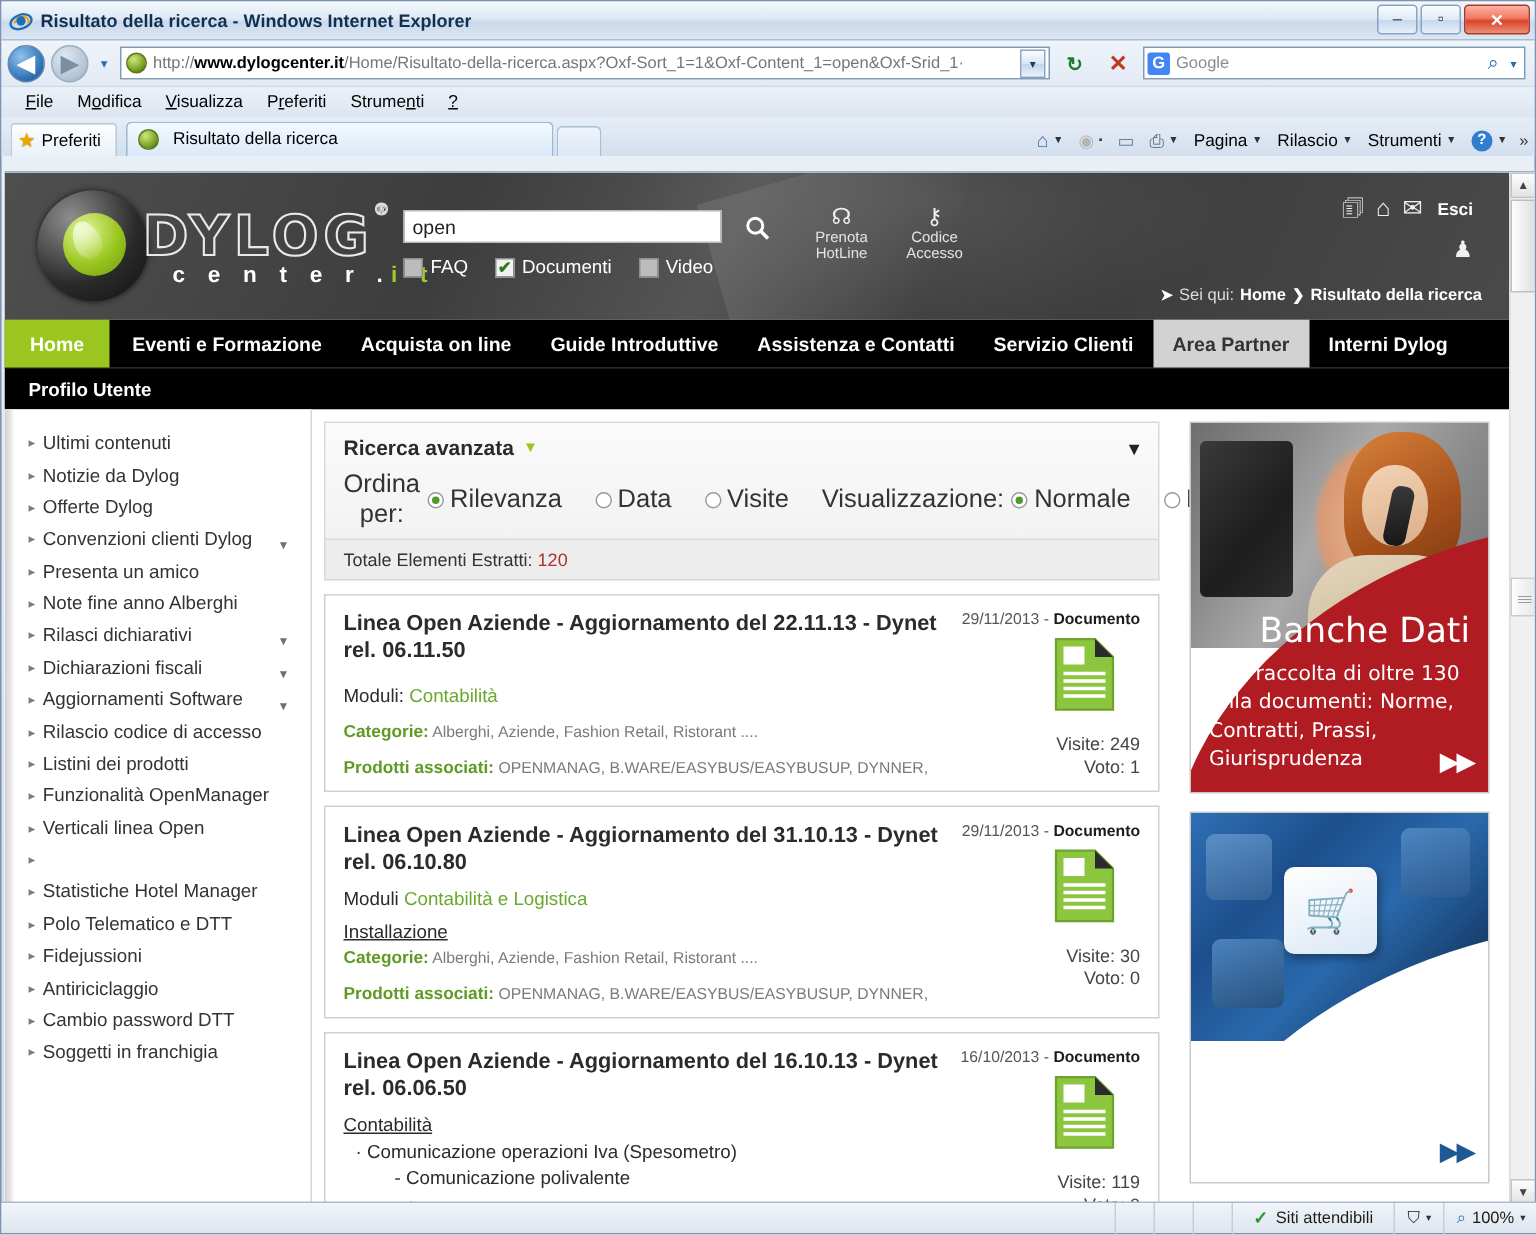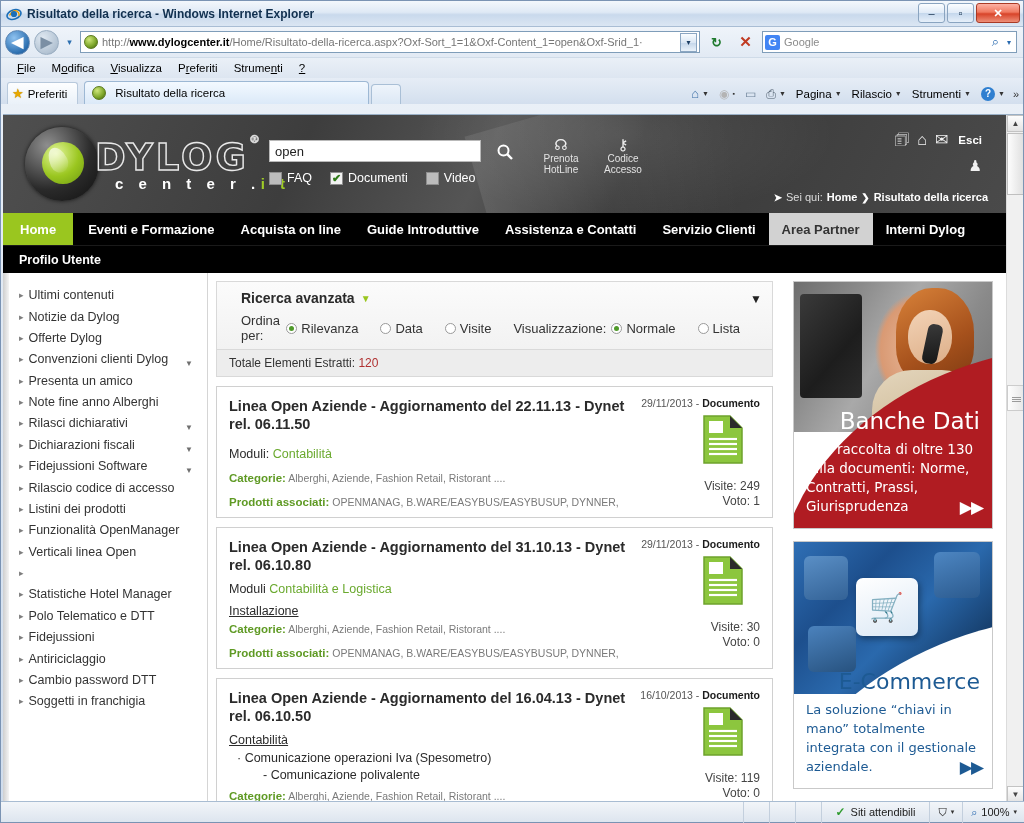--- a/index.html
+++ b/index.html
@@ -271,26 +271,26 @@
   .sb-item .bullet{color:#7d7d7d;font-size:9px;line-height:15px;flex:none;}
   .sb-item .lbl{flex:1;}
   .sb-item .caret{color:#6f6f6f;font-size:8px;position:absolute;right:14px;top:7px;}
 
   
   #center{
     position:absolute; left:213px; top:8px; width:557px;
   }
   #adv-panel{
     border:1px solid #d9d9d9; background:linear-gradient(180deg,#fbfbfb,#f2f2f2);
-    padding:8px 10px 6px 24px; position:relative;
+    padding:8px 10px 6px 12px; position:relative;
   }
   #adv-title{font-size:14px;font-weight:bold;color:#2a2a2a;display:flex;align-items:center;gap:6px;}
   #adv-title .tri{color:#9ac61f;font-size:10px;}
   #adv-toggle{position:absolute;right:10px;top:10px;font-size:12px;color:#222;}
-  #adv-opts{display:flex;align-items:center;gap:0px;margin-top:7px;font-size:13px;color:#333;}
+  #adv-opts{display:flex;align-items:center;gap:0px;margin-top:7px;font-size:17px;color:#333;text-align:center;}
   .optlabel{margin-right:5px;}
   .radio{
     width:11px;height:11px;border-radius:50%;border:1px solid #9a9a9a;background:#fff;flex:none;
     display:inline-flex;align-items:center;justify-content:center;margin-right:4px;
   }
   .radio.on:after{content:"";width:5px;height:5px;border-radius:50%;background:#4f9a2a;display:block;}
   .ropt{display:flex;align-items:center;margin-right:22px;}
   #totalbar{
     border:1px solid #d9d9d9; border-top:none; background:#ededed;
     padding:6px 12px; font-size:12px; color:#333;
@@ -633,21 +633,21 @@
               <span class="lbl">Rilasci dichiarativi</span>
               <span class="caret">▼</span>
             </div>
           <div class="sb-item">
               <span class="bullet">▸</span>
               <span class="lbl">Dichiarazioni fiscali</span>
               <span class="caret">▼</span>
             </div>
           <div class="sb-item">
               <span class="bullet">▸</span>
-              <span class="lbl">Fidejussioni Software</span>
+              <span class="lbl">Aggiornamenti Software</span>
               <span class="caret">▼</span>
             </div>
           <div class="sb-item">
               <span class="bullet">▸</span>
               <span class="lbl">Rilascio codice di accesso</span>
             </div>
           <div class="sb-item">
               <span class="bullet">▸</span>
               <span class="lbl">Listini dei prodotti</span>
             </div>
@@ -768,21 +768,21 @@
               <div><span>Visite:</span> <span>30</span></div>
               <div><span>Voto:</span> <span>0</span></div>
             </div>
             <div class="r-moduli" style="margin-top:8px"><span>Moduli</span> <span class="m">Contabilità e Logistica</span></div>
             <div class="r-sub">Installazione</div>
             <div class="r-cats" style="margin-top:4px"><span class="k">Categorie:</span> <span>Alberghi, Aziende, Fashion Retail, Ristorant ....</span></div>
             <div class="r-cats"><span class="k">Prodotti associati:</span> <span>OPENMANAG, B.WARE/EASYBUS/EASYBUSUP, DYNNER,</span></div>
           </div>
 
           <div class="result">
-            <div class="r-title">Linea Open Aziende - Aggiornamento del 16.04.13 - Dynet rel. 06.10.50</div>
+            <div class="r-title">Linea Open Aziende - Aggiornamento del 16.10.13 - Dynet rel. 06.06.50</div>
             <div class="r-meta"><span>16/10/2013</span> - <b>Documento</b></div>
             <svg class="docicon" viewBox="0 0 42 50">
               <path d="M2 1 H28 L40 13 V48 H2 Z" fill="#8cc63e" stroke="#6ea22c" stroke-width="1.5"></path>
               <path d="M28 1 L40 13 H28 Z" fill="#2b2b2b"></path>
               <rect x="7" y="6" width="14" height="12" fill="#ffffff"></rect>
               <g stroke="#ffffff" stroke-width="2.2">
                 <line x1="7" y1="24" x2="35" y2="24"></line>
                   <line x1="7" y1="29" x2="35" y2="29"></line>
                 <line x1="7" y1="34" x2="35" y2="34"></line>
                   <line x1="7" y1="39" x2="35" y2="39"></line>
@@ -823,24 +823,20 @@
           <div class="banner" id="bn2">
             <div class="bn-photo">
               <div class="k2"></div>
               <div class="k3"></div>
               <div class="k4"></div>
               <div class="key">
                   <span class="cart">🛒</span>
                 </div>
             </div>
             <div class="whitewave"></div>
-            <div class="bn-text">
-              <div class="bn-title">E-Commerce</div>
-              <div class="bn-body">La soluzione “chiavi in mano” totalmente integrata con il gestionale aziendale.</div>
-            </div>
             <div class="bn-arrows">▶▶</div>
           </div>
         </div>
 
       </div>
     </div>
 
     <div id="pagescroll">
       <div class="sb-arrow">▲</div>
       <div id="sb-thumb"></div>

